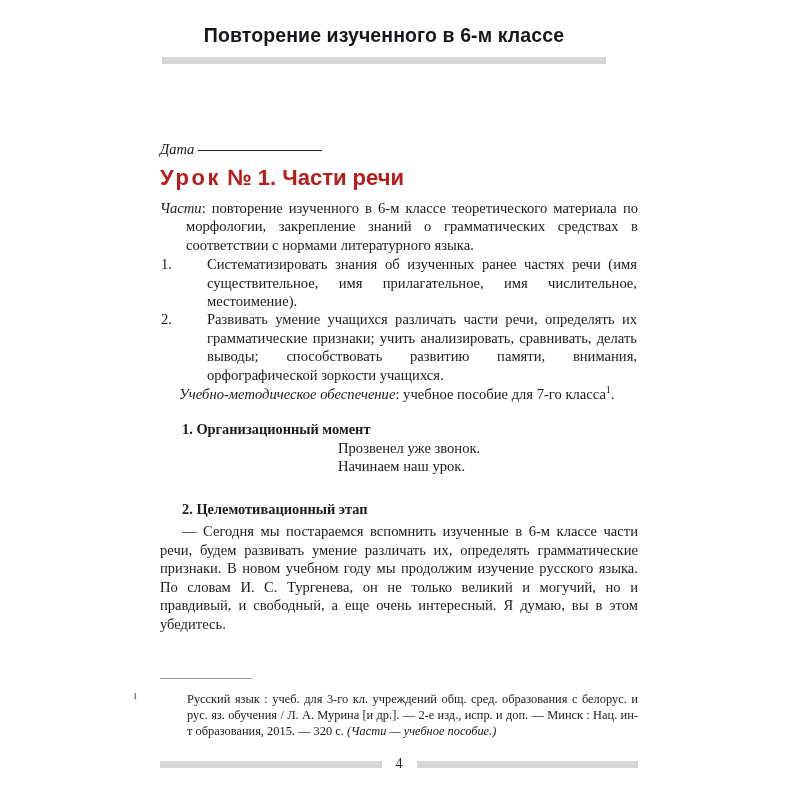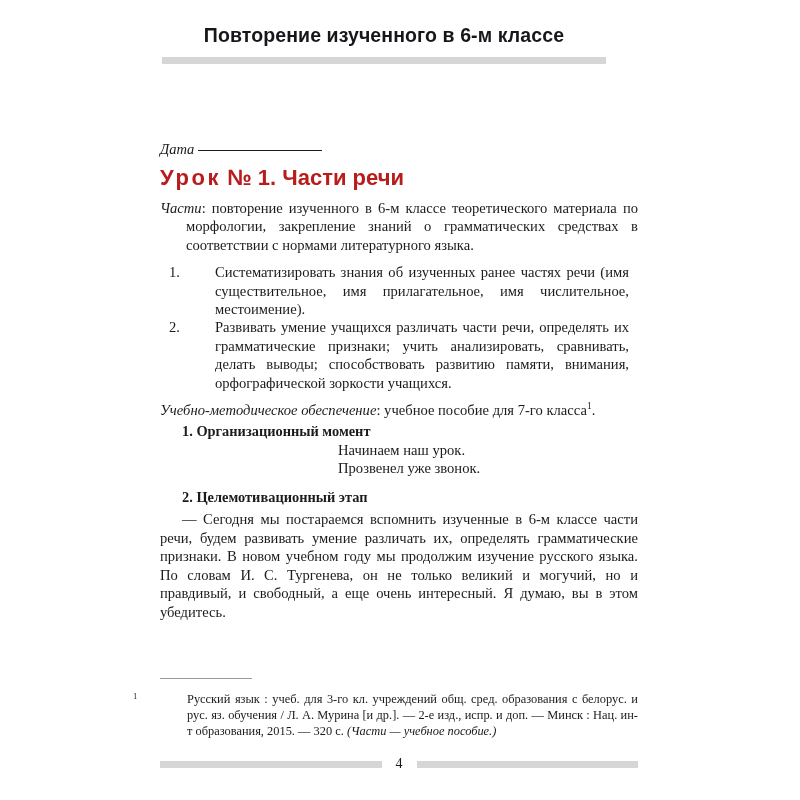--- a/index.html
+++ b/index.html
@@ -93,38 +93,39 @@
   .hanging {
     padding-left: 26px;
     text-indent: -26px;
   }
   .label-i {
     font-style: italic;
   }
 
   ol.tasks {
     list-style: none;
-    margin: 9px;
+    margin: 1px;
     padding: 0;
   }
   ol.tasks li {
     font-size: 14.6px;
     line-height: 18.4px;
     text-align: justify;
     padding-left: 46px;
     text-indent: -23px;
     margin: 0;
   }
   ol.tasks li .num {
     display: inline-block;
     width: 23px;
   }
 
   .umo {
     margin-top: 0;
+    margin-left: 19px;
   }
   sup.fn {
     font-size: 9.5px;
     vertical-align: super;
     line-height: 0;
   }
 
   .course-heading {
     text-align: center;
     font-weight: bold;
@@ -132,21 +133,21 @@
     line-height: 20px;
     margin-top: 9px;
     margin-bottom: 5px;
   }
 
   .stage-heading {
     font-weight: bold;
     font-size: 14.4px;
     line-height: 18.4px;
     padding-left: 22px;
-    margin-top: 3px;
+    margin-top: 17px;
   }
 
   .verse {
     padding-left: 178px;
     font-size: 14.6px;
     line-height: 18.6px;
   }
 
   .body-indent {
     text-indent: 22px;
@@ -235,22 +236,22 @@
       <li><span class="num">1.</span><span>Систематизировать знания об изученных ранее частях речи (имя существительное, имя прилагательное, имя числительное, местоимение).</span></li>
       <li><span class="num">2.</span><span>Развивать умение учащихся различать части речи, определять их грамматические признаки; учить анализировать, сравнивать, делать выводы; способствовать развитию памяти, внимания, орфографической зоркости учащихся.</span></li>
     </ol>
 
     <p class="para umo hanging"><span class="label-i">Учебно-методическое обеспечение</span><span>: </span><span>учебное пособие для 7-го класса</span><sup class="fn">1</sup><span>.</span></p>
 
 
     <div class="stage-heading">1. Организационный момент</div>
 
     <div class="verse">
+      <div>Прозвенел уже звонок.</div>
       <div>Начинаем наш урок.</div>
-      <div>Прозвенел уже звонок.</div>
     </div>
 
     <div class="gap-sm"></div>
 
     <div class="stage-heading">2. Целемотивационный этап</div>
 
     <div class="gap-xs"></div>
 
     <p class="para body-indent">— Сегодня мы постараемся вспомнить изученные в 6-м классе части речи, будем развивать умение различать их, определять грамматические признаки. В новом учебном году мы продолжим изучение русского языка. По словам И. С. Тургенева, он не только великий и могучий, но и правдивый, и свободный, а еще очень интересный. Я думаю, вы в этом убедитесь.</p>
 

